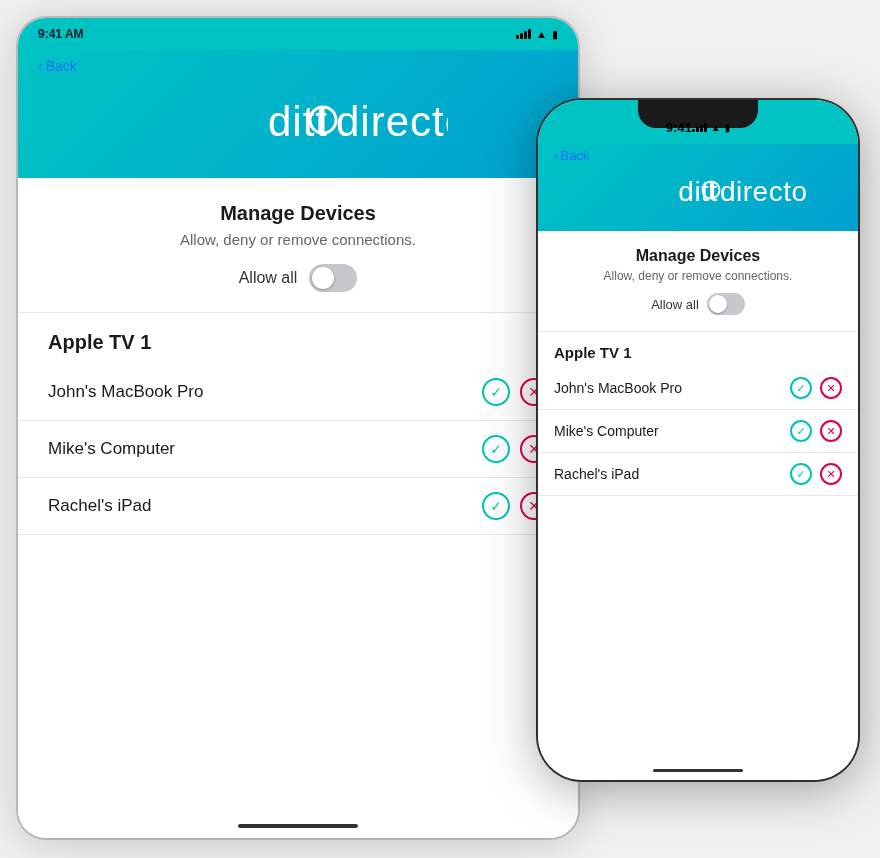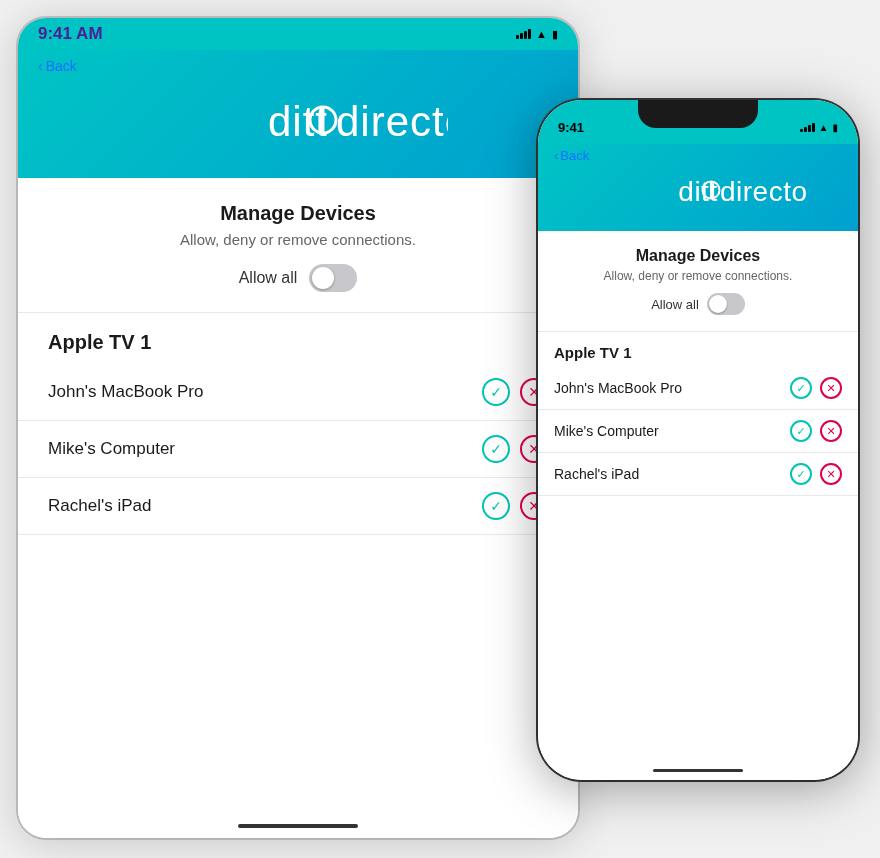--- a/index.html
+++ b/index.html
@@ -33,23 +33,23 @@
     .tablet-status-bar {
       background: #00c4c4;
       height: 32px;
       display: flex;
       align-items: center;
       justify-content: space-between;
       padding: 0 20px;
       flex-shrink: 0;
     }
     .status-time {
-      font-size: 17px;
+      font-size: 12px;
       font-weight: 600;
-      color: #4c1d95;
+      color: #0f172a;
     }
     .status-icons {
       display: flex;
       align-items: center;
       gap: 5px;
     }
     .signal-bars { display: flex; align-items: flex-end; gap: 1px; }
     .signal-bars span {
       display: inline-block;
       width: 3px;
@@ -218,21 +218,21 @@
       display: flex;
       flex-direction: column;
       margin: 0;
     }
 
     .phone-status-bar {
       background: #00c4c4;
       height: 44px;
       display: flex;
       align-items: center;
-      justify-content: space-between;
+      justify-content: center;
       padding: 10px 20px 0;
       flex-shrink: 0;
       position: relative;
     }
     .phone-notch {
       position: absolute;
       top: 0;
       left: 50%;
       transform: translateX(-50%);
       width: 120px;

